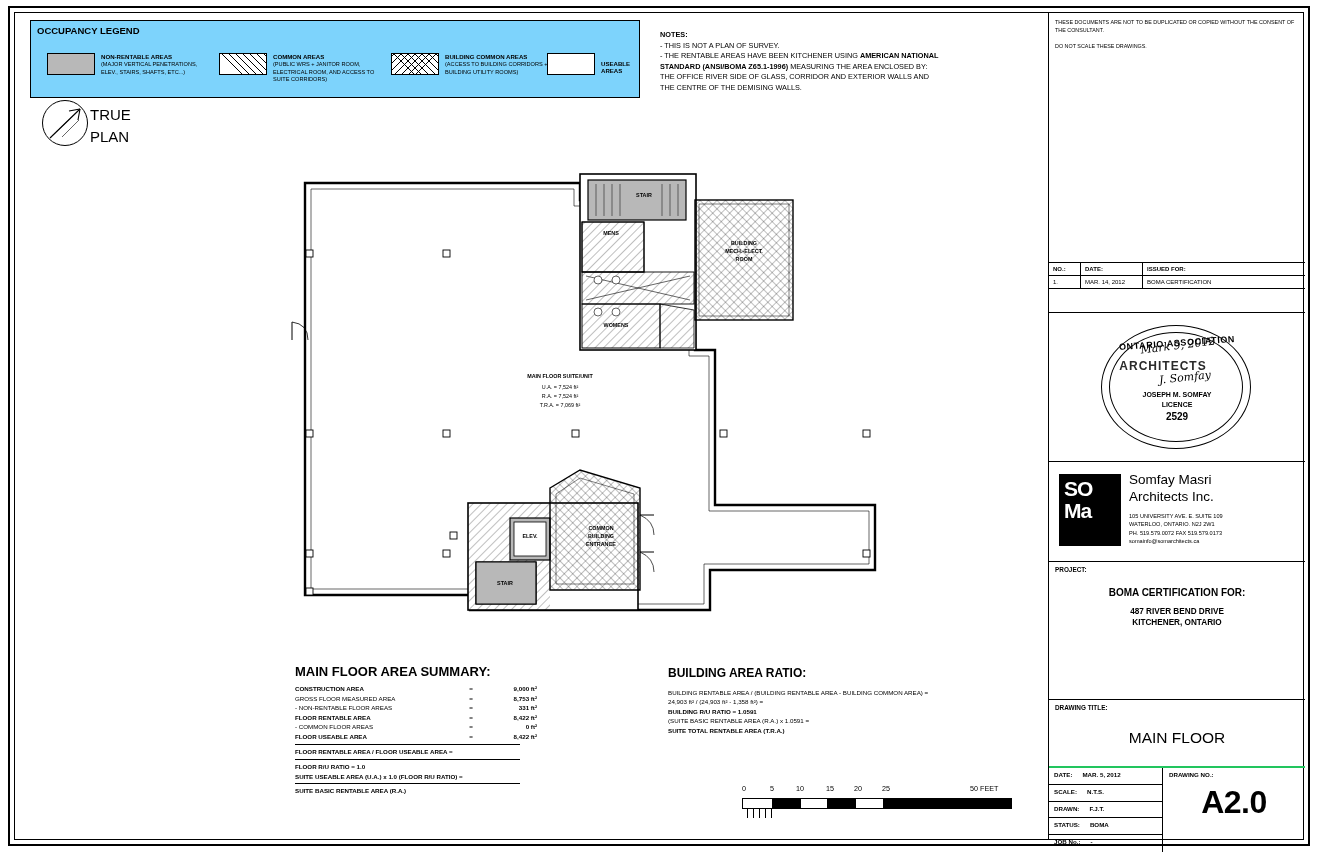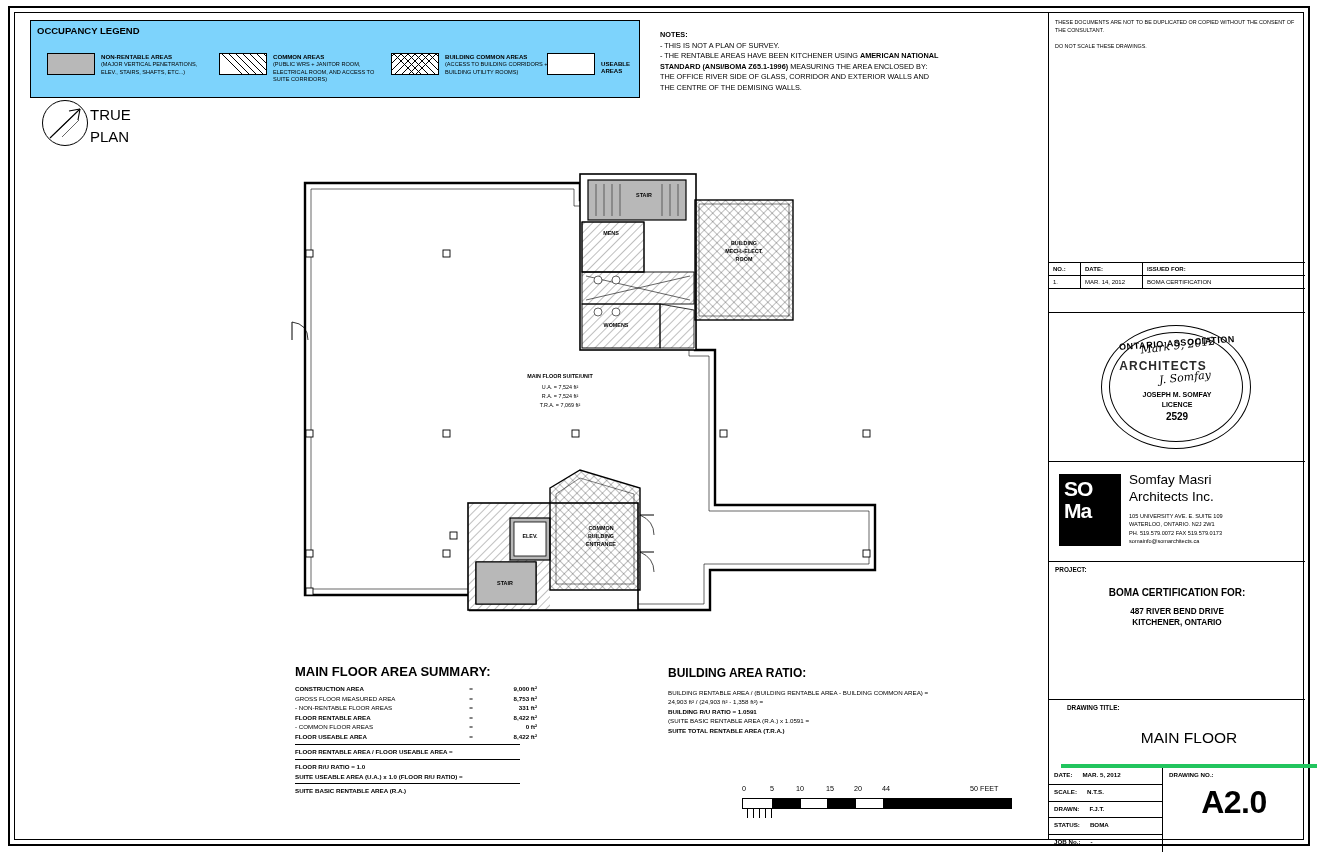--- a/index.html
+++ b/index.html
@@ -320,23 +320,23 @@
     text-align: center; font-size: 10px; font-weight: bold; margin-top: 14px;
   }
   .proj-line2 {
     text-align: center; font-size: 15.5px; margin-top: 12px; line-height: 1.25;
   }
   .proj-line3 {
     text-align: center; font-size: 8.2px; font-weight: bold; margin-top: 8px; line-height: 1.4;
   }
 
   .tb-dwgtitle {
-    position: absolute; left: 12px; top: 688px;
+    position: absolute; left: 0; top: 688px;
     width: 256px; height: 68px;
-    border-bottom: 4px solid #22c55e;
+    border-bottom: 2px solid #22c55e;
     box-sizing: border-box;
   }
   .dwg-title {
     text-align: center; font-size: 15.5px; margin-top: 18px;
   }
 
   .tb-bottom {
     position: absolute; left: 0; top: 756px;
     width: 256px; height: 84px;
   }
@@ -605,21 +605,21 @@
   </div>
 
   <div class="scalebar">
     <div class="sb-nums">
       <span style="left:0px;">0</span>
       <span style="left:28px;">5</span>
       <span style="left="></span>
       <span style="left:54px;">10</span>
       <span style="left:84px;">15</span>
       <span style="left:112px;">20</span>
-      <span style="left:140px;">44</span>
+      <span style="left:140px;">25</span>
       <span style="left:228px;">50 FEET</span>
     </div>
     <div class="sb-bar">
       <div class="sb-seg sb-white" style="width:30px;"></div>
       <div class="sb-seg sb-black" style="width:28px;"></div>
       <div class="sb-seg sb-white" style="width:28px;"></div>
       <div class="sb-seg sb-black" style="width:28px;"></div>
       <div class="sb-seg sb-white" style="width:28px;"></div>
       <div class="sb-seg sb-black" style="width:128px;"></div>
     </div>

